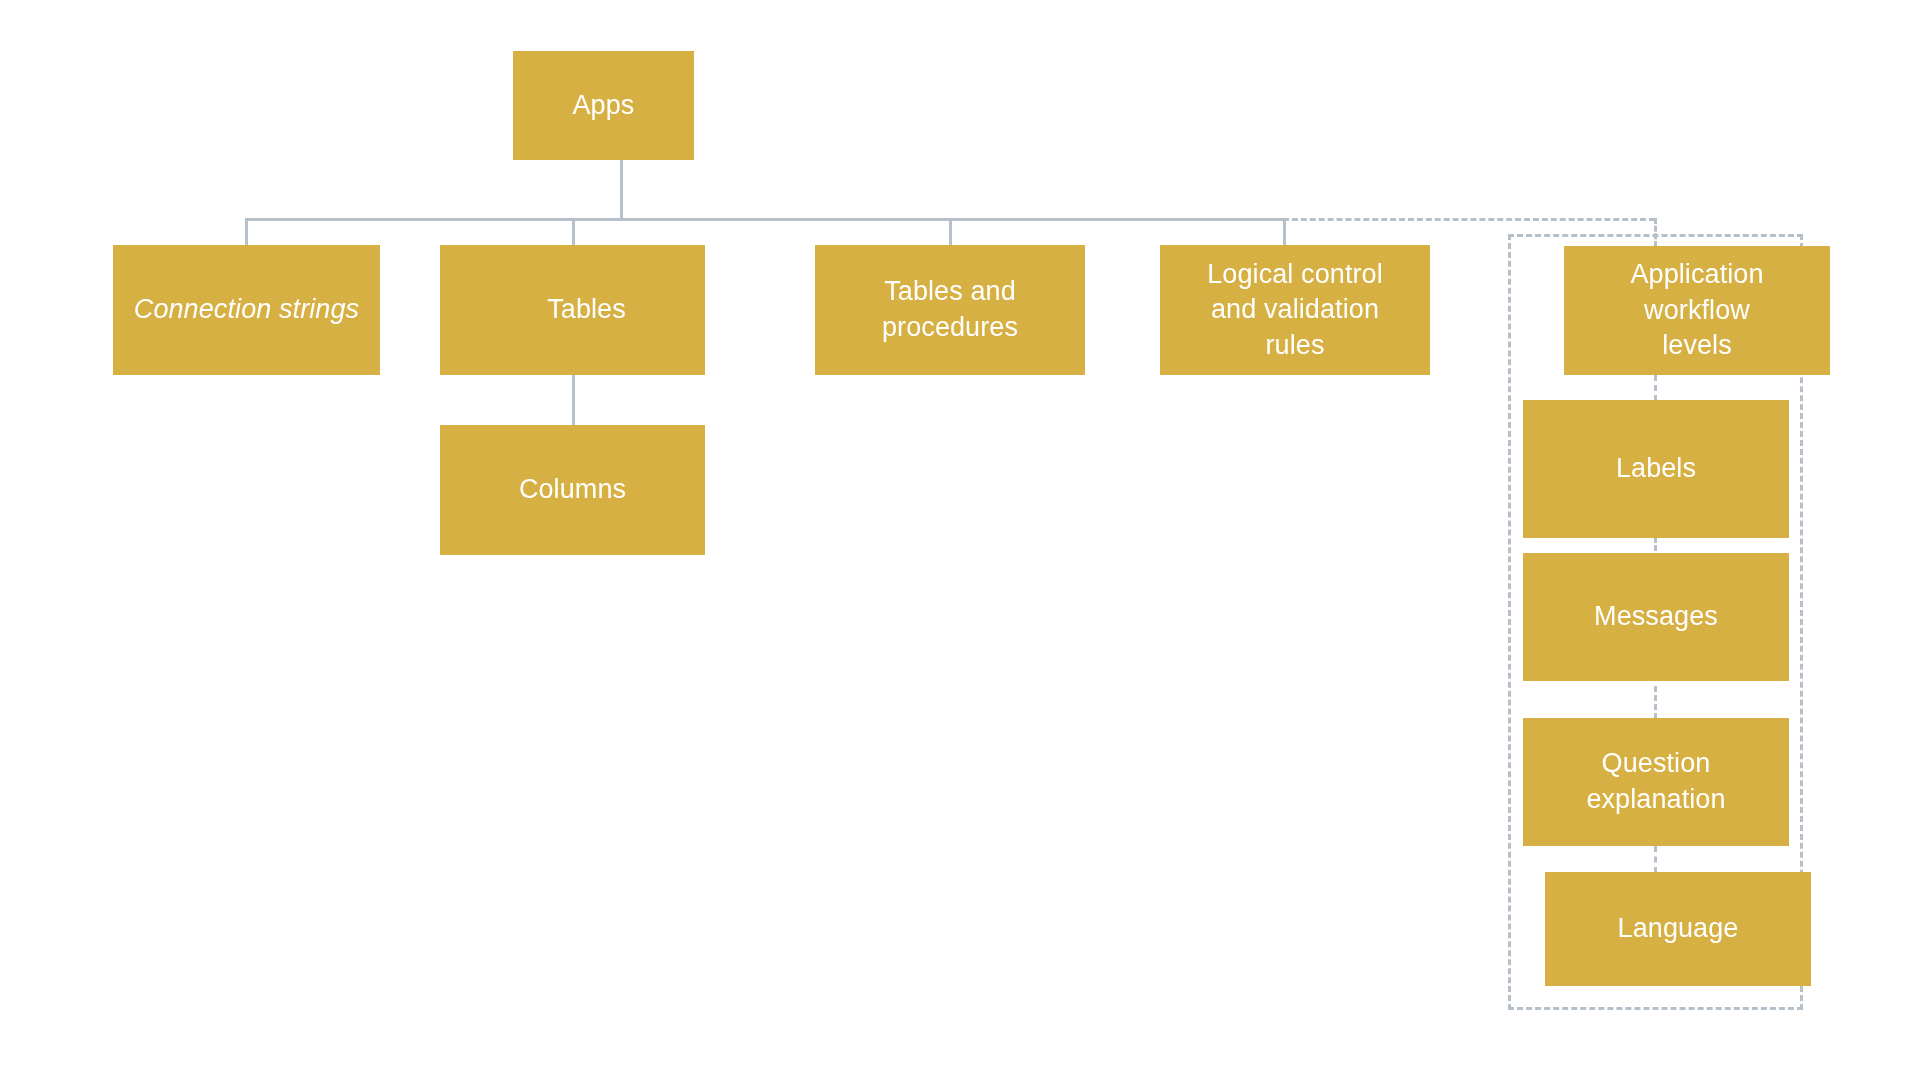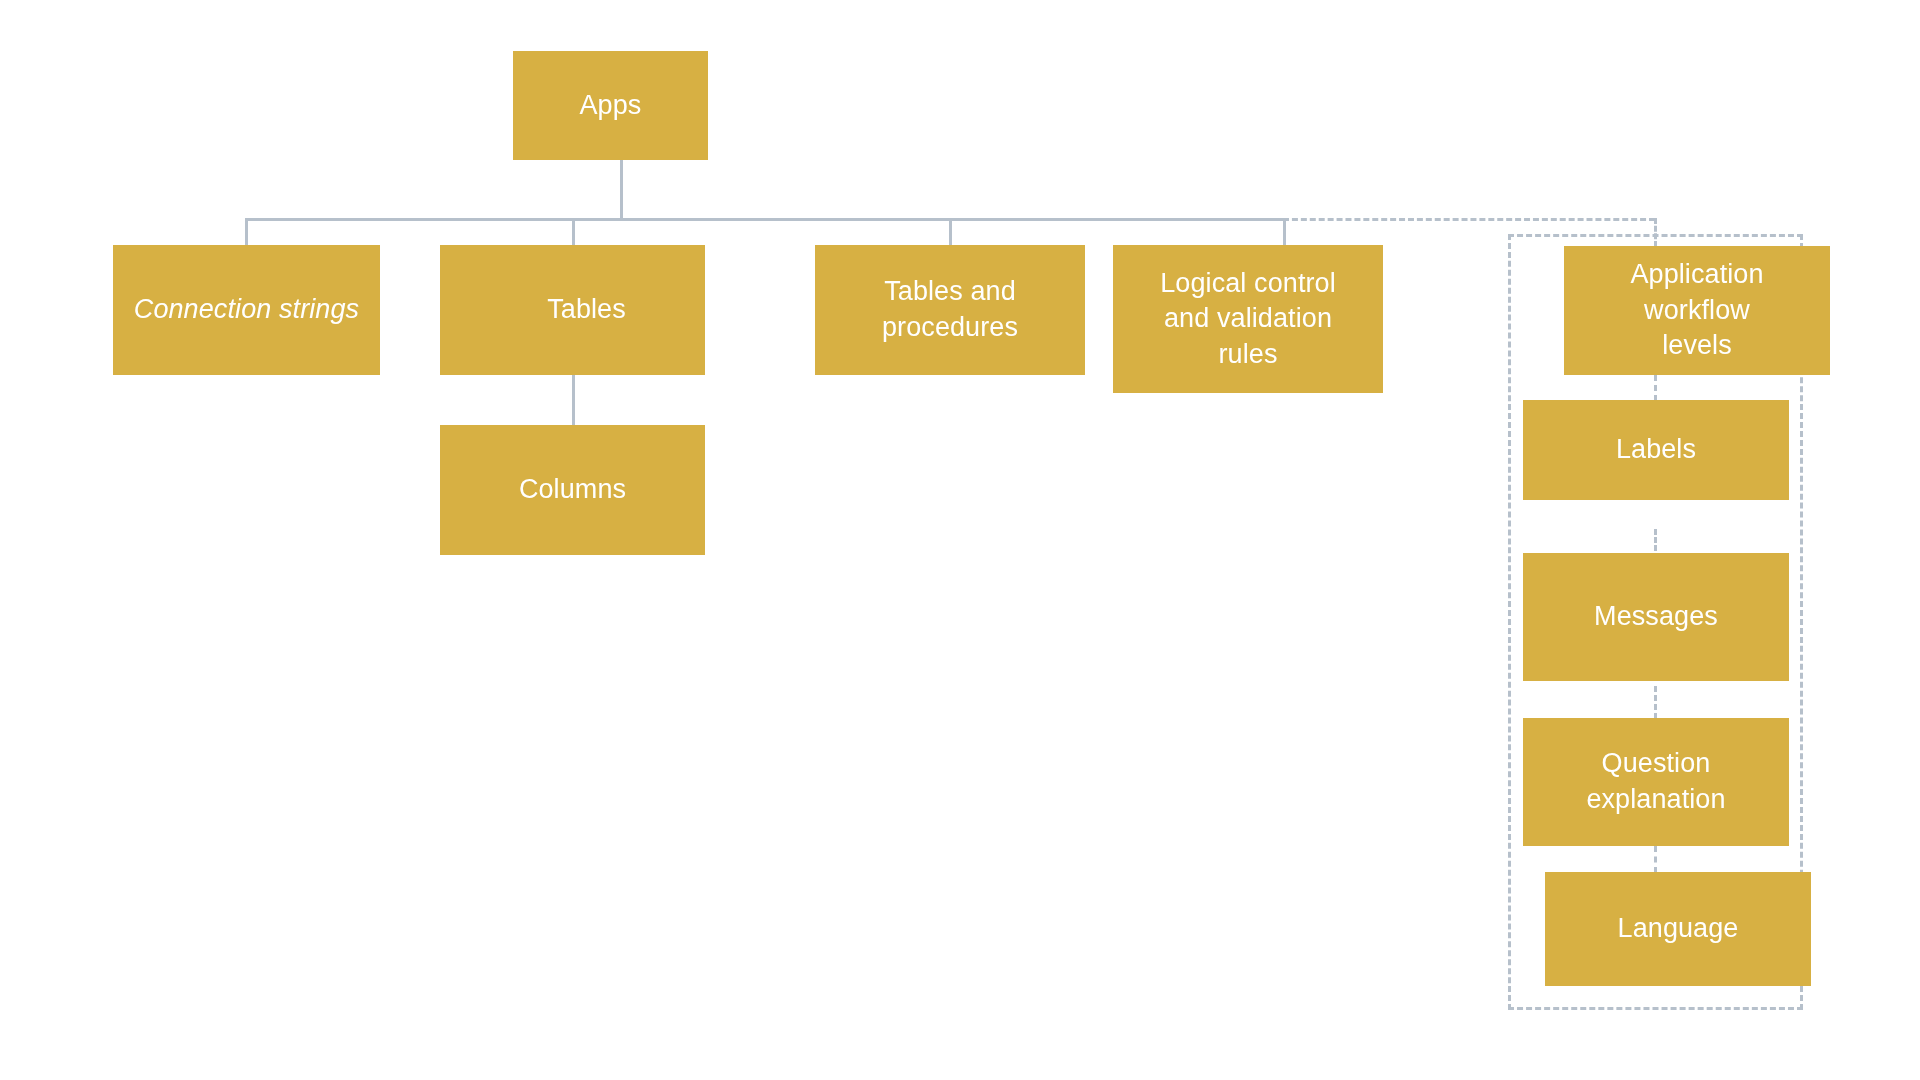--- a/index.html
+++ b/index.html
@@ -35,34 +35,34 @@
     line-height: 1.32;
     font-weight: 400;
     letter-spacing: 0.1px;
     box-sizing: border-box;
     padding: 2px 8px;
     z-index: 3;
     white-space: pre-line;
   }
 
   
-  .node-apps        { left: 513px; top: 51px;  width: 195px; height: 109px; }
+  .node-apps        { left: 513px; top: 51px;  width: 181px; height: 109px; }
 
   
   .node-connection  { left: 113px; top: 245px; width: 267px; height: 130px; font-style: italic; }
   .node-tables      { left: 440px; top: 245px; width: 265px; height: 130px; padding-left: 36px; }
   .node-reports     { left: 815px; top: 245px; width: 270px; height: 130px; }
-  .node-logical     { left: 1113px; top: 245px; width: 270px; height: 148px; }
+  .node-logical     { left: 1160px; top: 245px; width: 270px; height: 130px; }
 
   
   .node-columns     { left: 440px; top: 425px; width: 265px; height: 130px; }
 
   
   .node-workflow    { left: 1523px; top: 246px; width: 266px; height: 129px; margin-left: 41px; }
-  .node-labels      { left: 1523px; top: 400px; width: 266px; height: 100px; }
+  .node-labels      { left: 1523px; top: 400px; width: 266px; height: 138px; }
   .node-messages    { left: 1523px; top: 553px; width: 266px; height: 128px; }
   .node-question    { left: 1523px; top: 718px; width: 266px; height: 128px; }
   .node-language    { left: 1545px; top: 872px; width: 266px; height: 114px; }
 
   
   .conn {
     position: absolute;
     z-index: 1;
   }
   .conn-v { width: 0; border-left: 3px solid #b6c0cb; }

